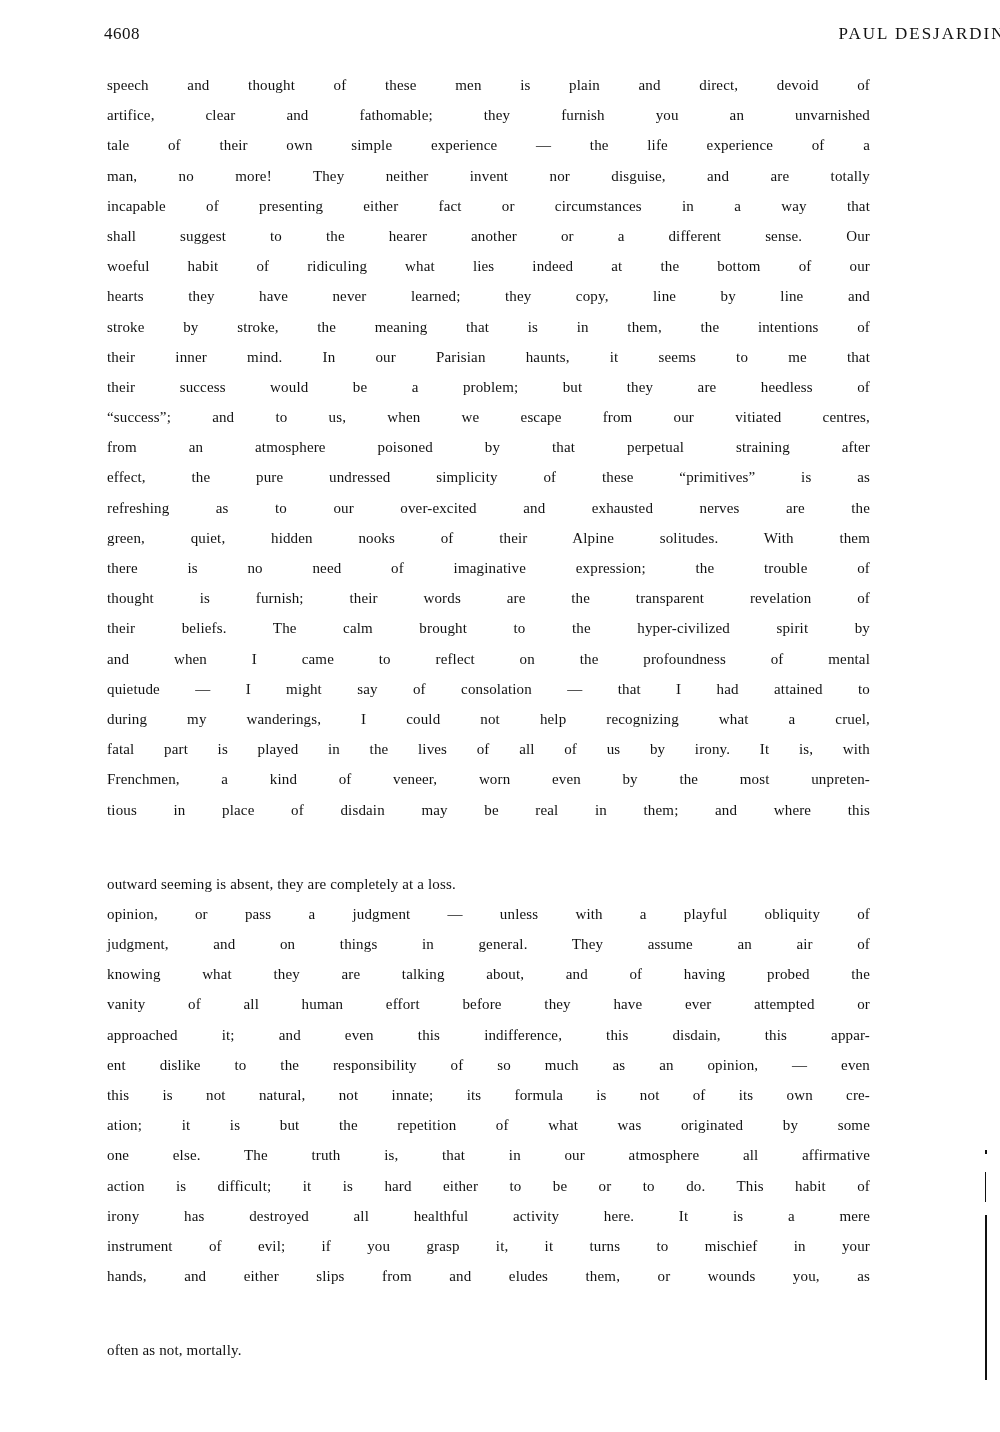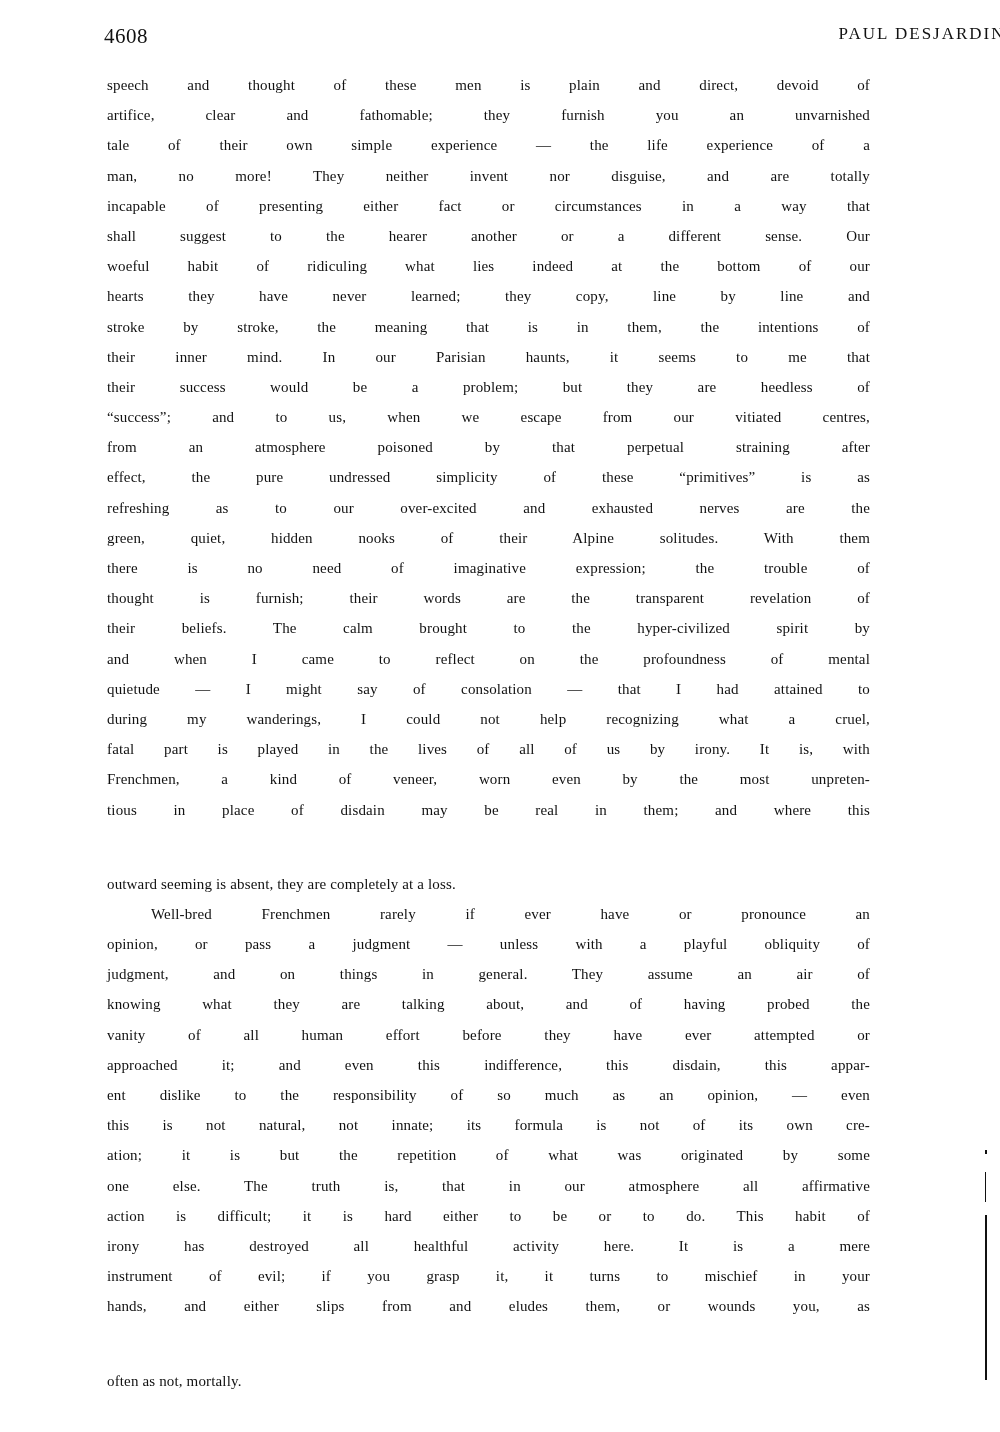--- a/index.html
+++ b/index.html
@@ -12,21 +12,21 @@
       height: 1432px;
       position: relative;
       overflow: hidden;
       font-family: "Liberation Serif", "DejaVu Serif", serif;
       color: #111111;
     }
     .page-number {
       position: absolute;
       left: 104px;
       top: 24px;
-      font-size: 21px;
+      font-size: 17px;
       letter-spacing: 0.5px;
     }
     .running-head {
       position: absolute;
       left: 17px;
       width: 1000px;
       top: 24px;
       text-align: right;
       font-size: 17px;
       letter-spacing: 2px;
@@ -89,21 +89,20 @@
     <div class="line">their beliefs.  The calm brought to the hyper-civilized spirit by</div>
     <div class="line">and when I came to reflect on the profoundness of mental</div>
     <div class="line">quietude — I might say of consolation — that I had attained to</div>
     <div class="line">during my wanderings, I could not help recognizing what a cruel,</div>
     <div class="line">fatal part is played in the lives of all of us by irony.  It is, with</div>
     <div class="line">Frenchmen, a kind of veneer, worn even by the most unpreten-</div>
     <div class="line">tious in place of disdain may be real in them; and where this</div>
     <div class="line last">outward seeming is absent, they are completely at a loss.</div>
   </div>
   <div>
-    <div class="line indent">Well-bred Frenchmen rarely if ever have or pronounce an</div>
     <div class="line">opinion, or pass a judgment — unless with a playful obliquity of</div>
     <div class="line">judgment, and on things in general.  They assume an air of</div>
     <div class="line">knowing what they are talking about, and of having probed the</div>
     <div class="line">vanity of all human effort before they have ever attempted or</div>
     <div class="line">approached it; and even this indifference, this disdain, this appar-</div>
     <div class="line">ent dislike to the responsibility of so much as an opinion, — even</div>
     <div class="line">this is not natural, not innate; its formula is not of its own cre-</div>
     <div class="line">ation; it is but the repetition of what was originated by some</div>
     <div class="line">one else.  The truth is, that in our atmosphere all affirmative</div>
     <div class="line">action is difficult; it is hard either to be or to do.  This habit of</div>

